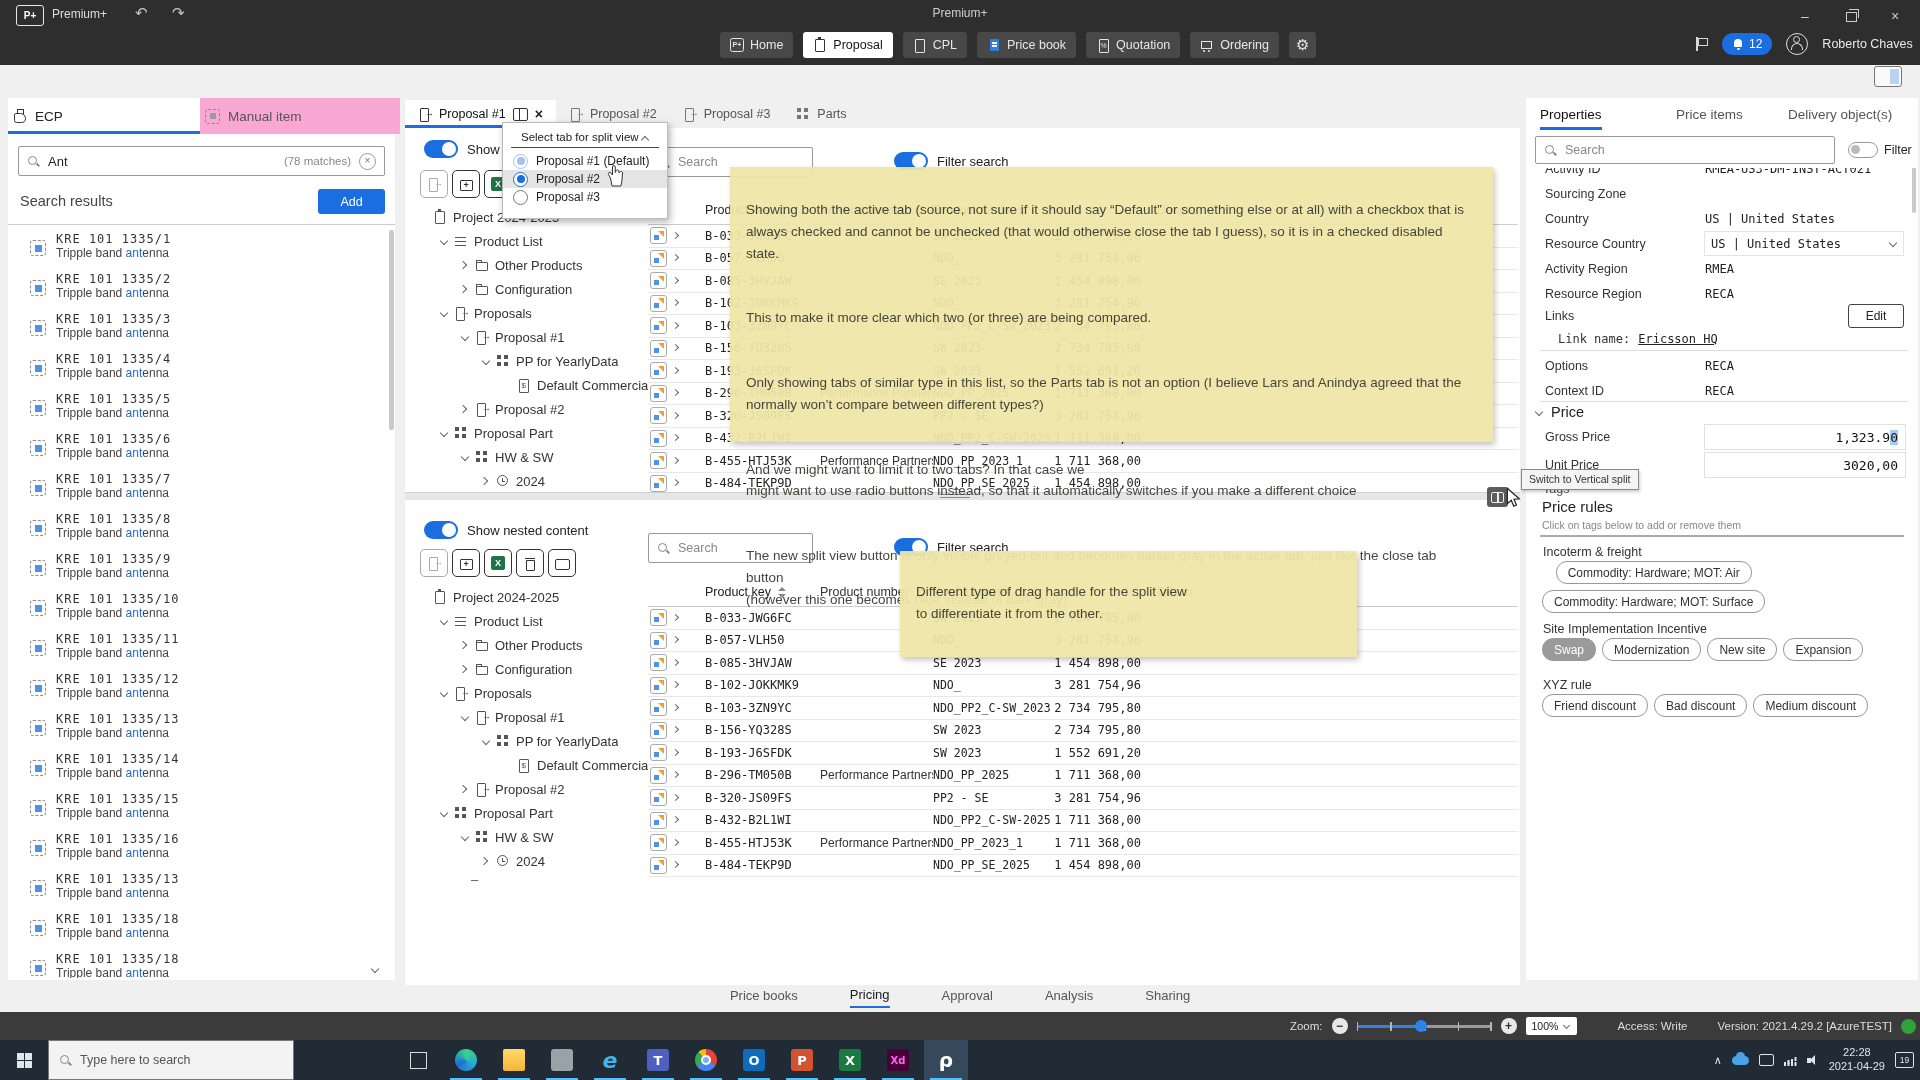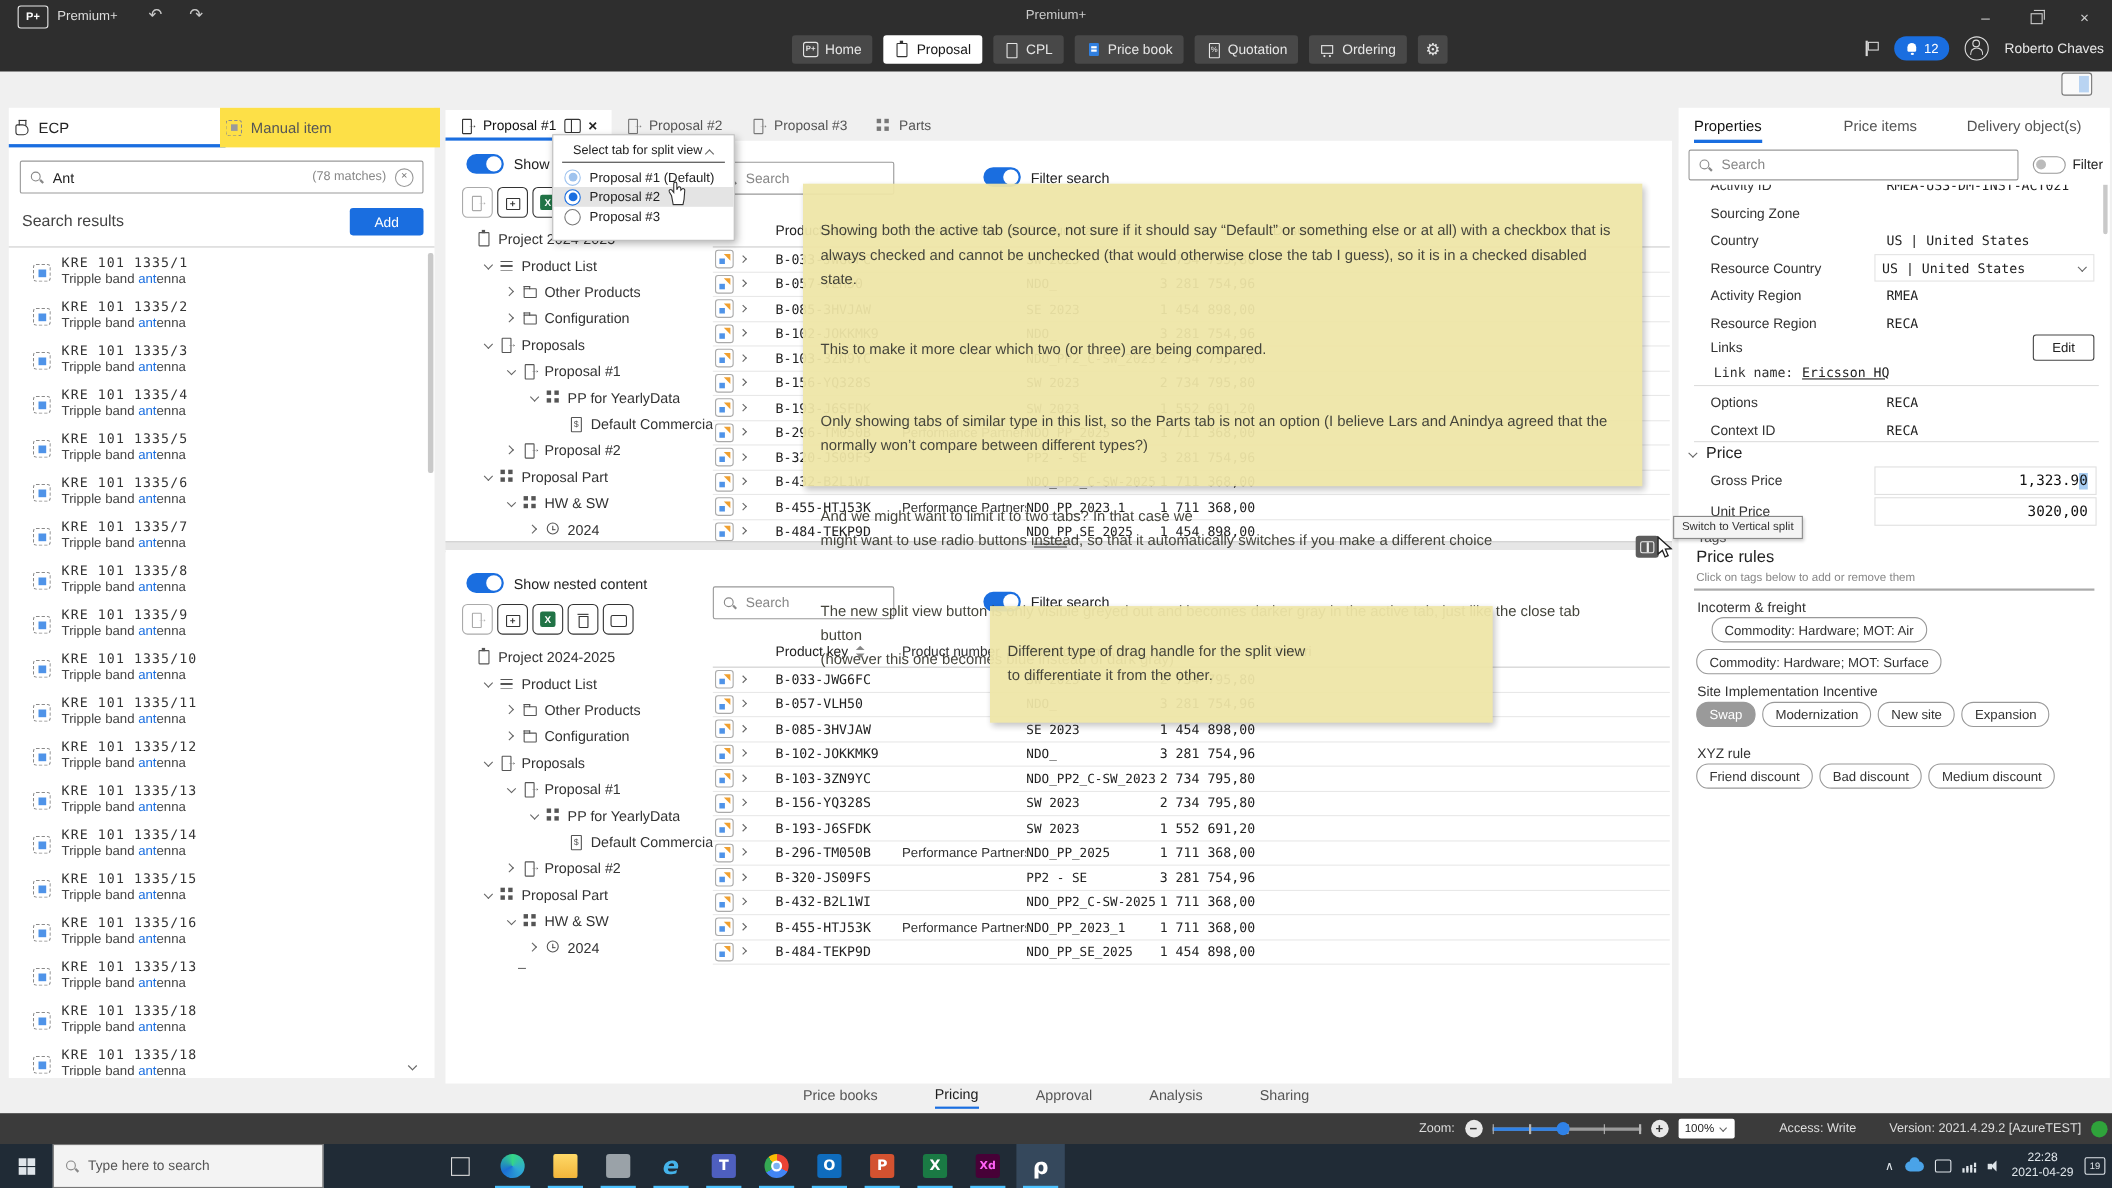--- a/index.html
+++ b/index.html
@@ -113,21 +113,21 @@
   .bell::after{content:"";position:absolute;left:4.5px;bottom:1px;width:3px;height:2px;border-radius:50%;background:#fff;}
   .flagic{width:14px;height:14px;position:relative;}
   .flagic::before{content:"";position:absolute;left:2px;top:0;width:1.6px;height:14px;background:#d8d8d8;}
   .flagic::after{content:"";position:absolute;left:4px;top:1px;width:8px;height:6px;border:1.4px solid #d8d8d8;}
   .person::before{content:"";position:absolute;left:6px;top:2px;width:5px;height:5px;border:1.3px solid #ddd;border-radius:50%;}
   .person::after{content:"";position:absolute;left:3.5px;top:9px;width:10px;height:6px;border:1.3px solid #ddd;border-radius:6px 6px 0 0;border-bottom:none;}
 
   
   .left-panel{left:8px;top:98px;width:387px;height:882px;background:#fff;}
   .lp-tab{height:36px;display:flex;align-items:center;gap:8px;padding-left:5px;font-size:13.5px;color:#222;}
-  .lp-tab.inactive{background:#fde047;color:#555;}
+  .lp-tab.inactive{background:#f9a8d4;color:#555;}
   .lp-tab .under{position:absolute;left:0;right:0;bottom:0;height:3px;background:var(--c-accent);}
   .searchbox{border:1px solid #999;border-radius:2px;background:#fff;display:flex;align-items:center;gap:8px;padding:0 8px;}
   .hint{color:#888;font-size:11.5px;}
   .clear-x{width:15px;height:15px;border:1.2px solid #999;border-radius:50%;color:#777;font-size:10px;line-height:13px;text-align:center;flex:none;}
   .add-btn{background:var(--c-accent);color:#fff;border-radius:3px;font-size:12.5px;display:flex;align-items:center;justify-content:center;}
   .result-item{height:40px;display:flex;align-items:flex-start;gap:10px;padding:4px 0 0 22px;box-sizing:border-box;}
   .result-item .chip{margin-top:8px;}
   .ri-num{font-family:"DejaVu Sans Mono",monospace;font-size:12px;color:#333;letter-spacing:1px;}
   .ri-sub{font-size:12px;color:#444;}
   .hl{color:var(--c-accent);}
@@ -179,21 +179,21 @@
   .hsplit{position:absolute;left:405px;top:492px;width:1115px;height:8px;background:#e6e6e6;border-top:1px solid #cfcfcf;border-bottom:1px solid #cfcfcf;}
   .hsplit-handle{position:absolute;left:535px;top:0.5px;width:30px;height:7px;
      background:repeating-linear-gradient(to bottom,#8a8a8a 0 1.3px,transparent 1.3px 2.8px);}
 
   
   .props{left:1526px;top:98px;width:392px;height:882px;background:#fff;overflow:hidden;}
   .ptab{position:absolute;top:0;height:32px;display:flex;align-items:center;font-size:13.5px;color:#555;}
   .ptab.active{color:#111;}
   .ptab.active .under{position:absolute;left:0;right:0;bottom:0;height:3px;background:var(--c-accent);}
   .prow{position:absolute;left:0;width:392px;height:25px;display:flex;align-items:center;}
-  .prow .lab{margin-left:29px;width:160px;font-size:12.5px;color:#333;flex:none;}
+  .prow .lab{margin-left:19px;width:160px;font-size:12.5px;color:#333;flex:none;}
   .prow .val{font-family:"DejaVu Sans Mono",monospace;font-size:12px;color:#222;white-space:nowrap;}
   .prow.editable .valbox{position:absolute;left:178px;top:0;width:200px;height:25px;background:#fff;border:1px solid #e3e3e3;
       display:flex;align-items:center;justify-content:space-between;padding:0 6px;box-sizing:border-box;}
   .pill{display:inline-flex;align-items:center;height:21px;border:1.2px solid #999;border-radius:11px;
         padding:0 11px;font-size:12px;color:#333;background:#fff;white-space:nowrap;}
   .pill.filled{background:#9a9a9a;border-color:#9a9a9a;color:#fff;}
   .sec-label{font-size:12.5px;color:#333;}
   .price-input{position:absolute;background:#fff;border:1px solid #e0e0e0;height:26px;width:202px;
       display:flex;align-items:center;justify-content:flex-end;padding:0 7px;box-sizing:border-box;
       font-family:"DejaVu Sans Mono",monospace;font-size:13px;color:#111;}

